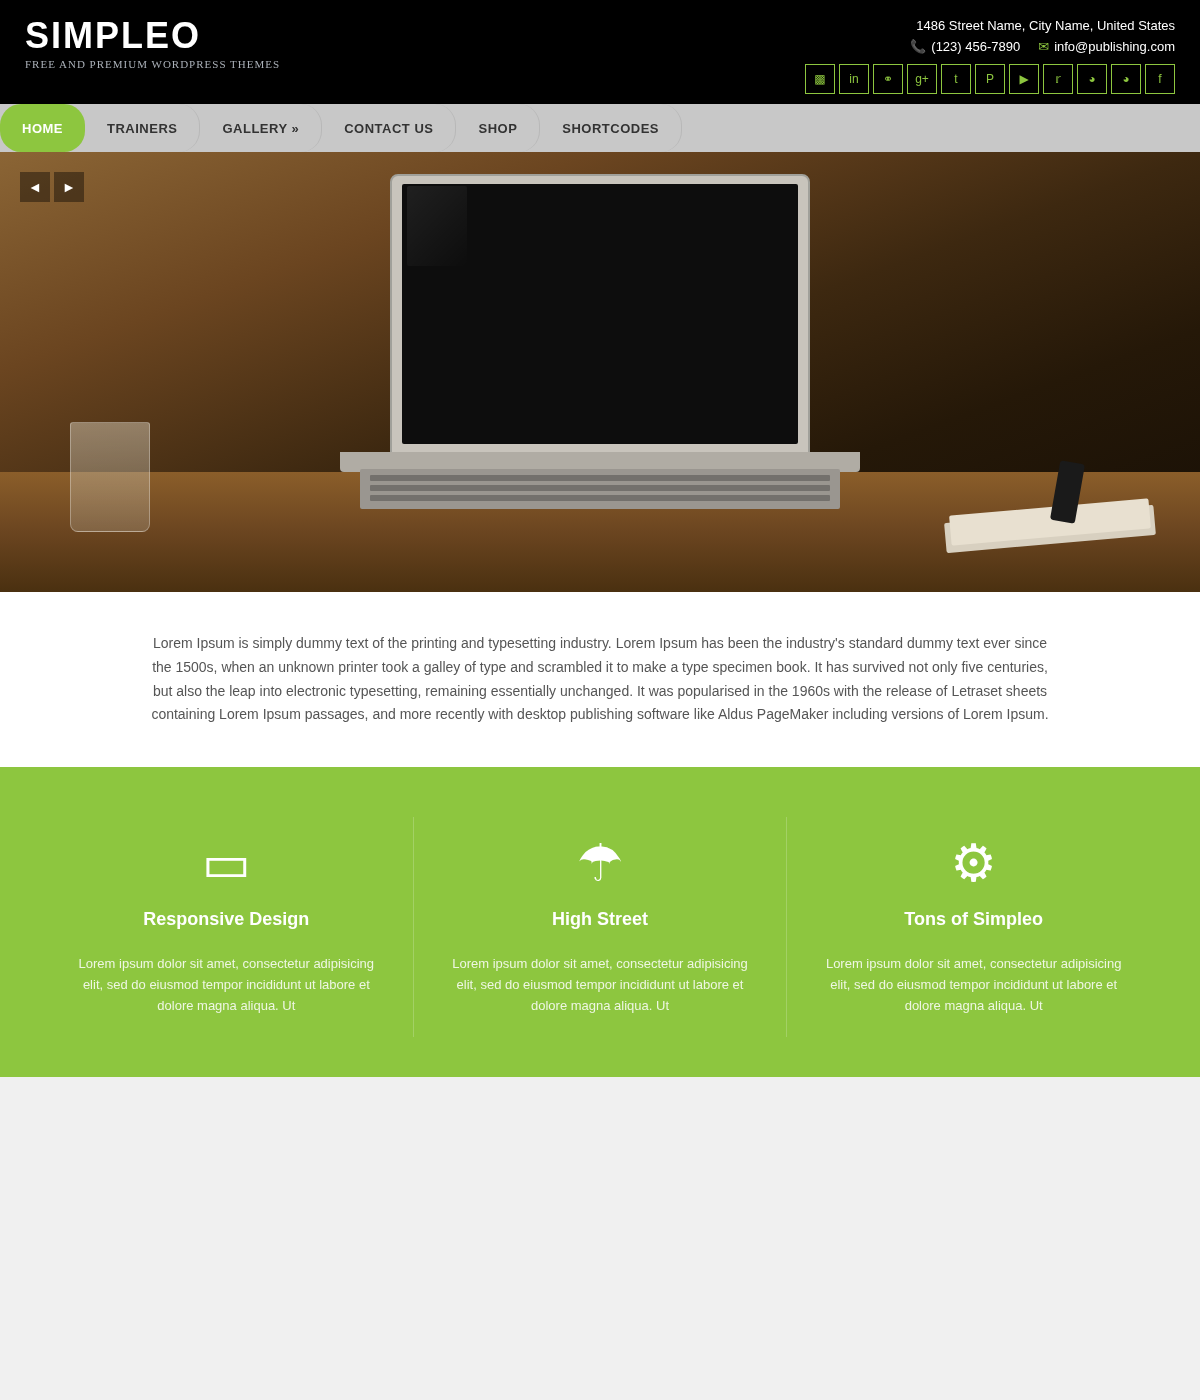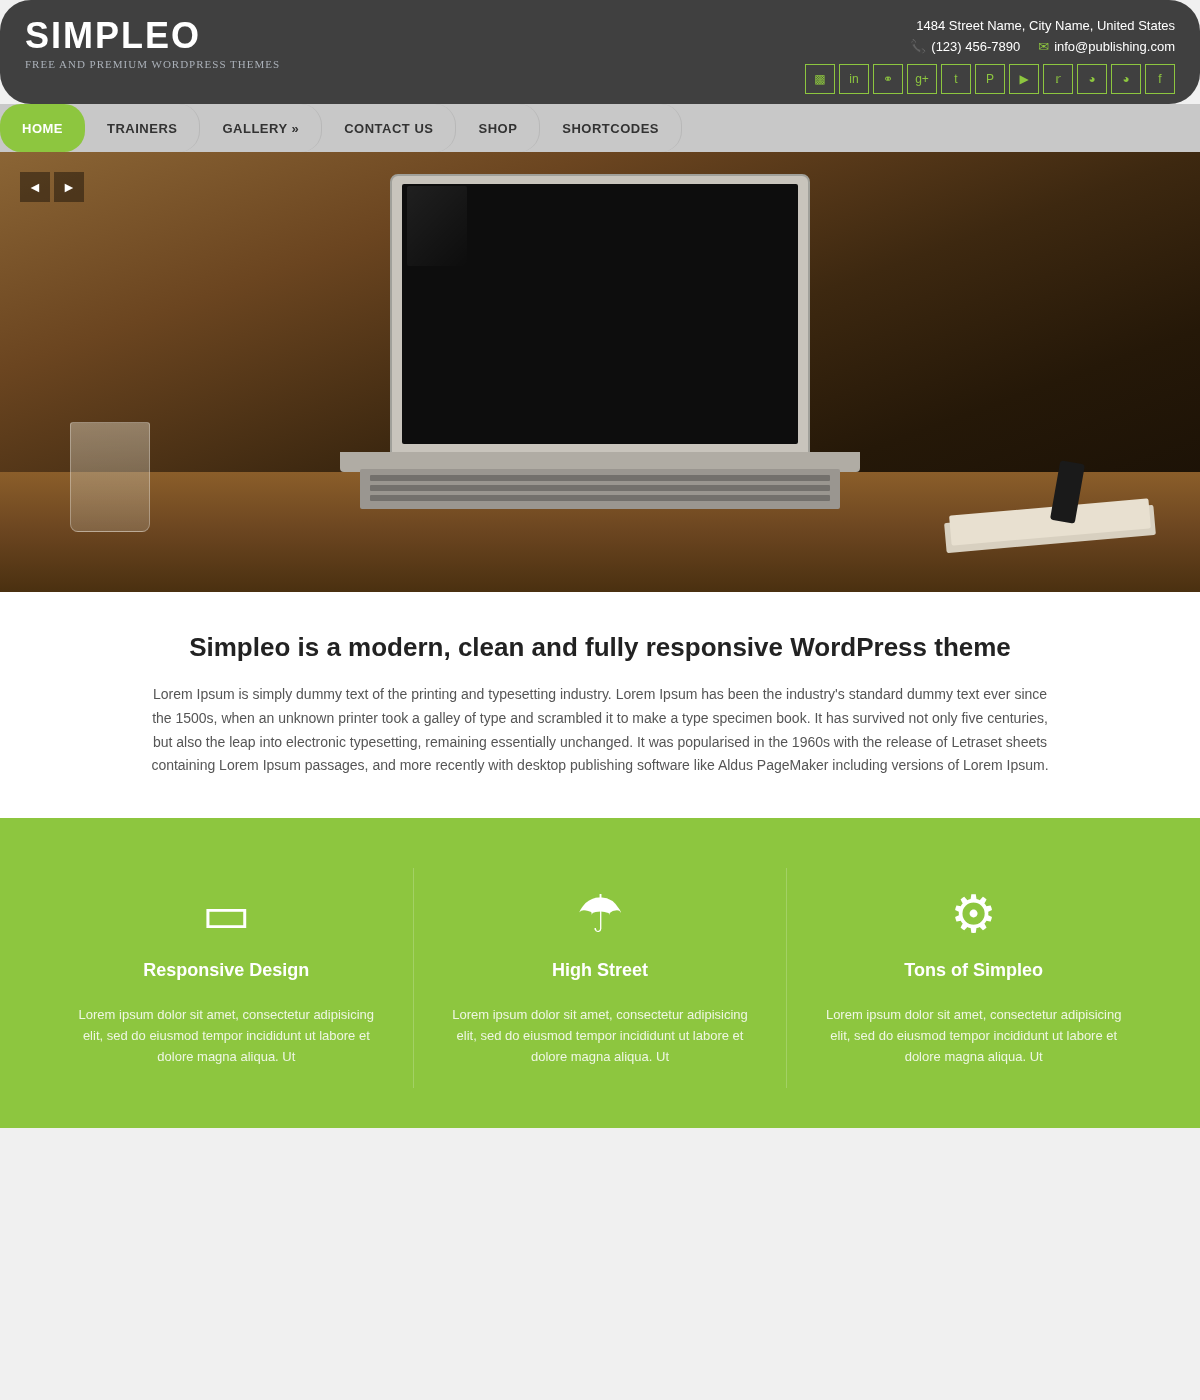--- a/index.html
+++ b/index.html
@@ -1,25 +1,24 @@
 <!DOCTYPE html>
 <html><head>
   <meta charset="utf-8">
   <style>
     * { margin: 0; padding: 0; box-sizing: border-box; }
     body { font-family: Arial, sans-serif; width: 1200px; background: #f0f0f0; }
 
     
     .header {
-      background: #404040;
+      background: #000000;
       display: flex;
       justify-content: space-between;
       align-items: flex-start;
       padding: 18px 25px 10px 25px;
-      border-radius: 31px;
     }
     .brand { }
     .brand-name {
       color: #fff;
       font-size: 36px;
       font-weight: 900;
       letter-spacing: 2px;
       line-height: 1;
     }
     .brand-tagline {
@@ -277,21 +276,21 @@
   </style>
 </head>
 <body>
 
 <div class="header">
   <div class="brand">
     <div class="brand-name">SIMPLEO</div>
     <div class="brand-tagline">FREE AND PREMIUM WORDPRESS THEMES</div>
   </div>
   <div class="header-right">
-    <div class="contact-info">1484 Street Name, City Name, United States</div>
+    <div class="contact-info">1486 Street Name, City Name, United States</div>
     <div class="contact-row">
       <div class="contact-phone">
         <span class="contact-icon">📞</span>
         <span>(123) 456-7890</span>
       </div>
       <div class="contact-email">
         <span class="contact-icon">✉</span>
         <span>info@publishing.com</span>
       </div>
     </div>
@@ -348,21 +347,20 @@
 
   <div class="phone"></div>
 
   <div class="slider-arrows">
     <div class="slider-arrow">◄</div>
     <div class="slider-arrow">►</div>
   </div>
 </div>
 
 <div class="intro-section">
-  <h2 class="intro-title">Simpleo is a modern, clean and fully responsive WordPress theme</h2>
   <p class="intro-text">Lorem Ipsum is simply dummy text of the printing and typesetting industry. Lorem Ipsum has been the industry's standard dummy text ever since the 1500s, when an unknown printer took a galley of type and scrambled it to make a type specimen book. It has survived not only five centuries, but also the leap into electronic typesetting, remaining essentially unchanged. It was popularised in the 1960s with the release of Letraset sheets containing Lorem Ipsum passages, and more recently with desktop publishing software like Aldus PageMaker including versions of Lorem Ipsum.</p>
 </div>
 
 <div class="features-section">
   <div class="feature-col">
     <span class="feature-icon" style="font-size:52px;line-height:1;">▭</span>
     <div class="feature-title">Responsive Design</div>
     <div class="feature-text">Lorem ipsum dolor sit amet, consectetur adipisicing elit, sed do eiusmod tempor incididunt ut labore et dolore magna aliqua. Ut</div>
   </div>
   <div class="feature-col">

